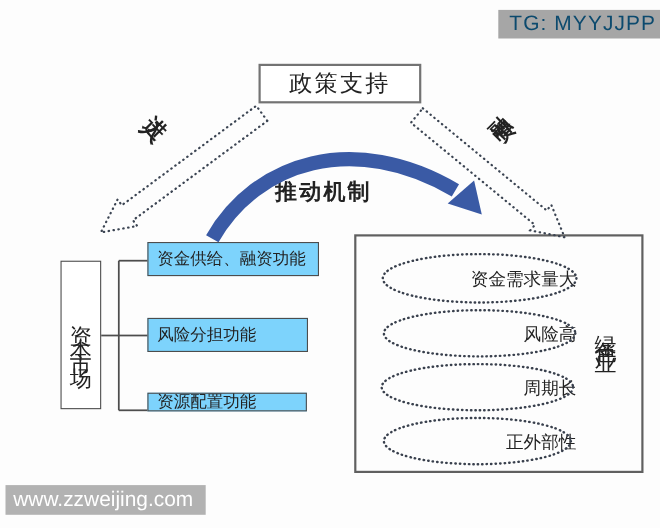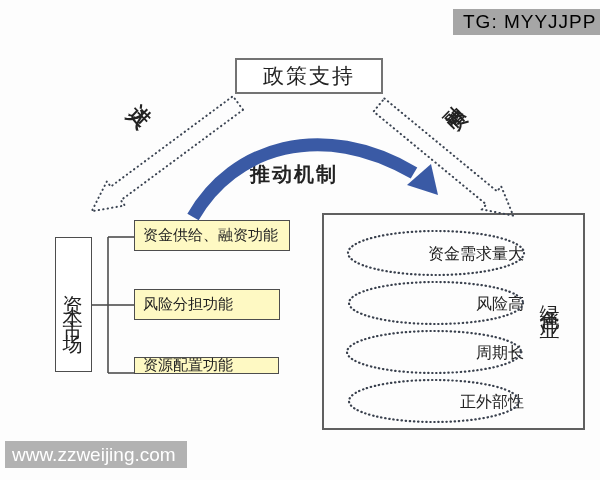--- a/index.html
+++ b/index.html
@@ -4,21 +4,21 @@
 <style>
   html,body { margin:0; padding:0; background:#ffffff; }
   .canvas {
     position:relative; width:600px; height:480px; overflow:hidden;
     background:#fdfdfd; font-family:"Liberation Sans", sans-serif; color:#222;
   }
   .abs { position:absolute; box-sizing:border-box; }
 
   
   .badge {
-    background:#a6a6a6; color:#000000; font-size:19px; line-height:26px;
+    background:#a6a6a6; color:#0c4a6e; font-size:19px; line-height:26px;
     padding-left:10px; letter-spacing:1px;
   }
   .watermark {
     background:#b2b2b2; color:#ffffff; font-size:19px; line-height:27px;
     padding-left:7px;
   }
 
   
   .policy-box {
     left:235px; top:58px; width:148px; height:36px;
@@ -29,21 +29,21 @@
   .capital-box {
     left:55px; top:237px; width:37px; height:135px;
     background:#fff; border:1.5px solid #4d4d4d;
     display:flex; align-items:center; justify-content:center;
   }
   .capital-box span {
     writing-mode:vertical-rl; text-orientation:upright;
     font-size:20px; letter-spacing:13px;
   }
   .func-box {
-    background:#fef9c3; border:1.5px solid #4d4d4d;
+    background:#7dd3fc; border:1.5px solid #4d4d4d;
     display:flex; align-items:center; padding-left:8px; font-size:15px;
   }
   .industry-box {
     left:322px; top:213px; width:263px; height:217px;
     background:#fdfdfd; border:2px solid #606060;
   }
 
   
   .mech-label {
     left:250px; top:161px; font-size:20px; font-weight:bold; letter-spacing:2px;

